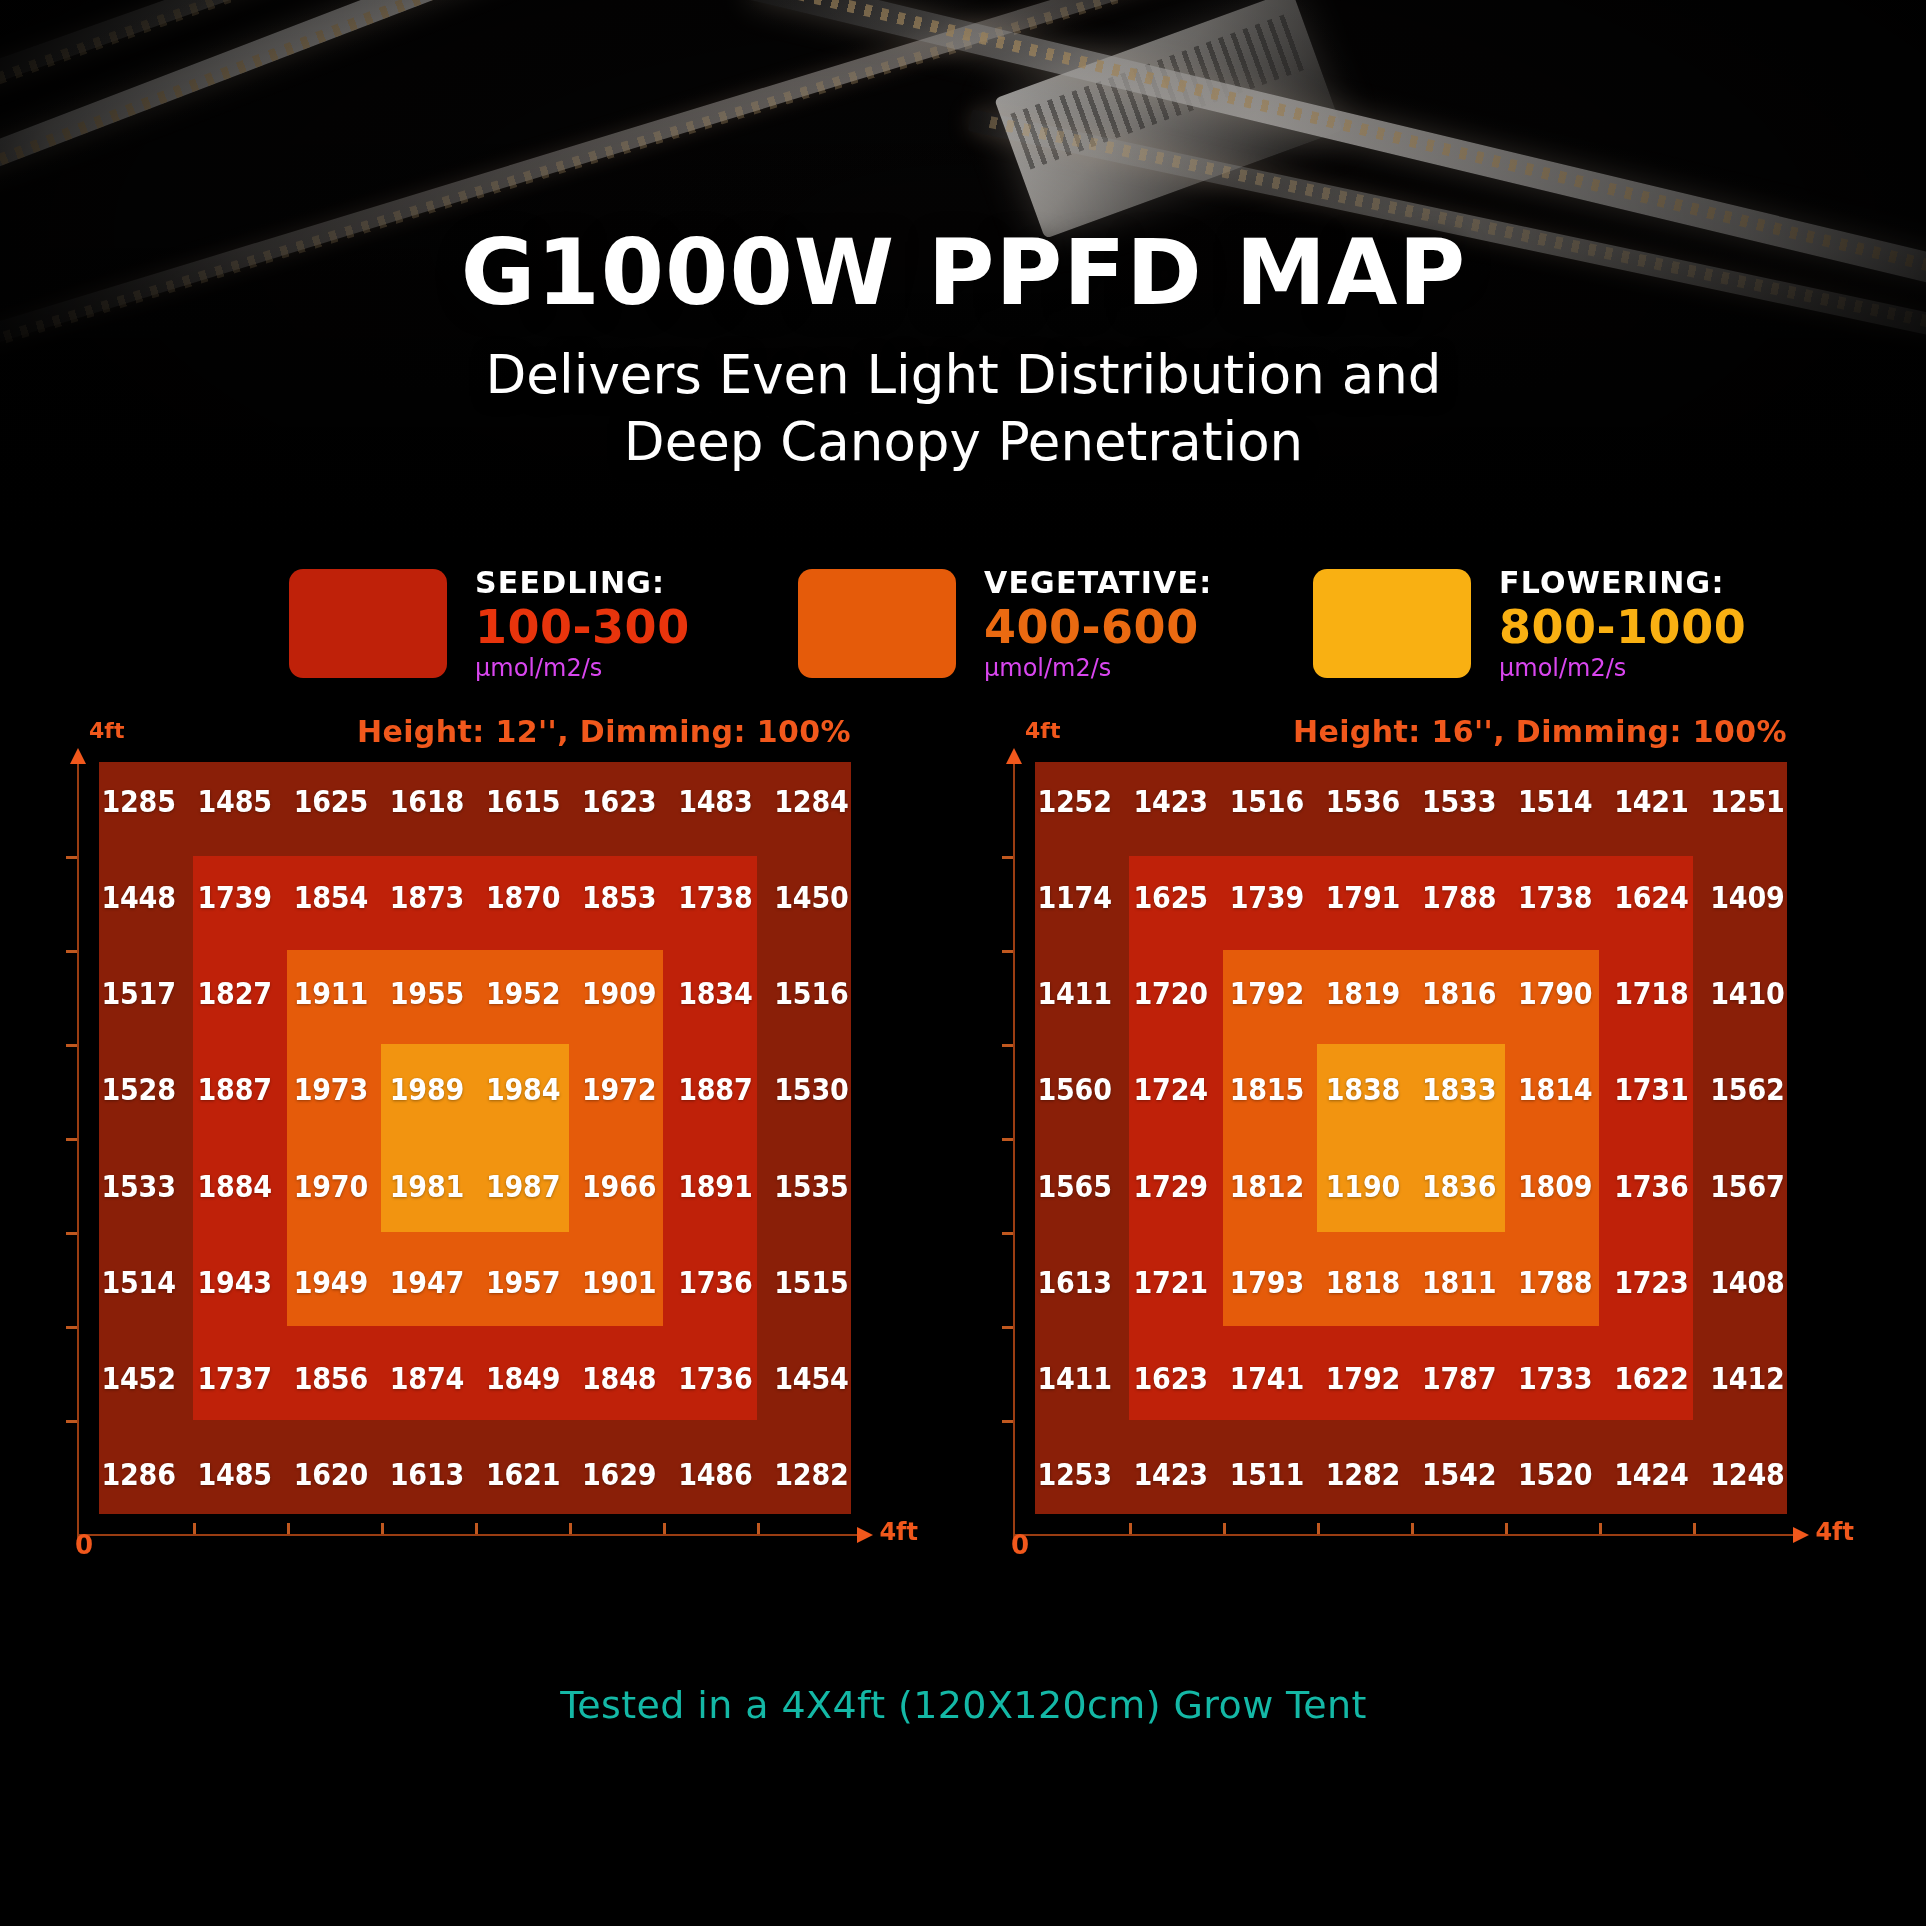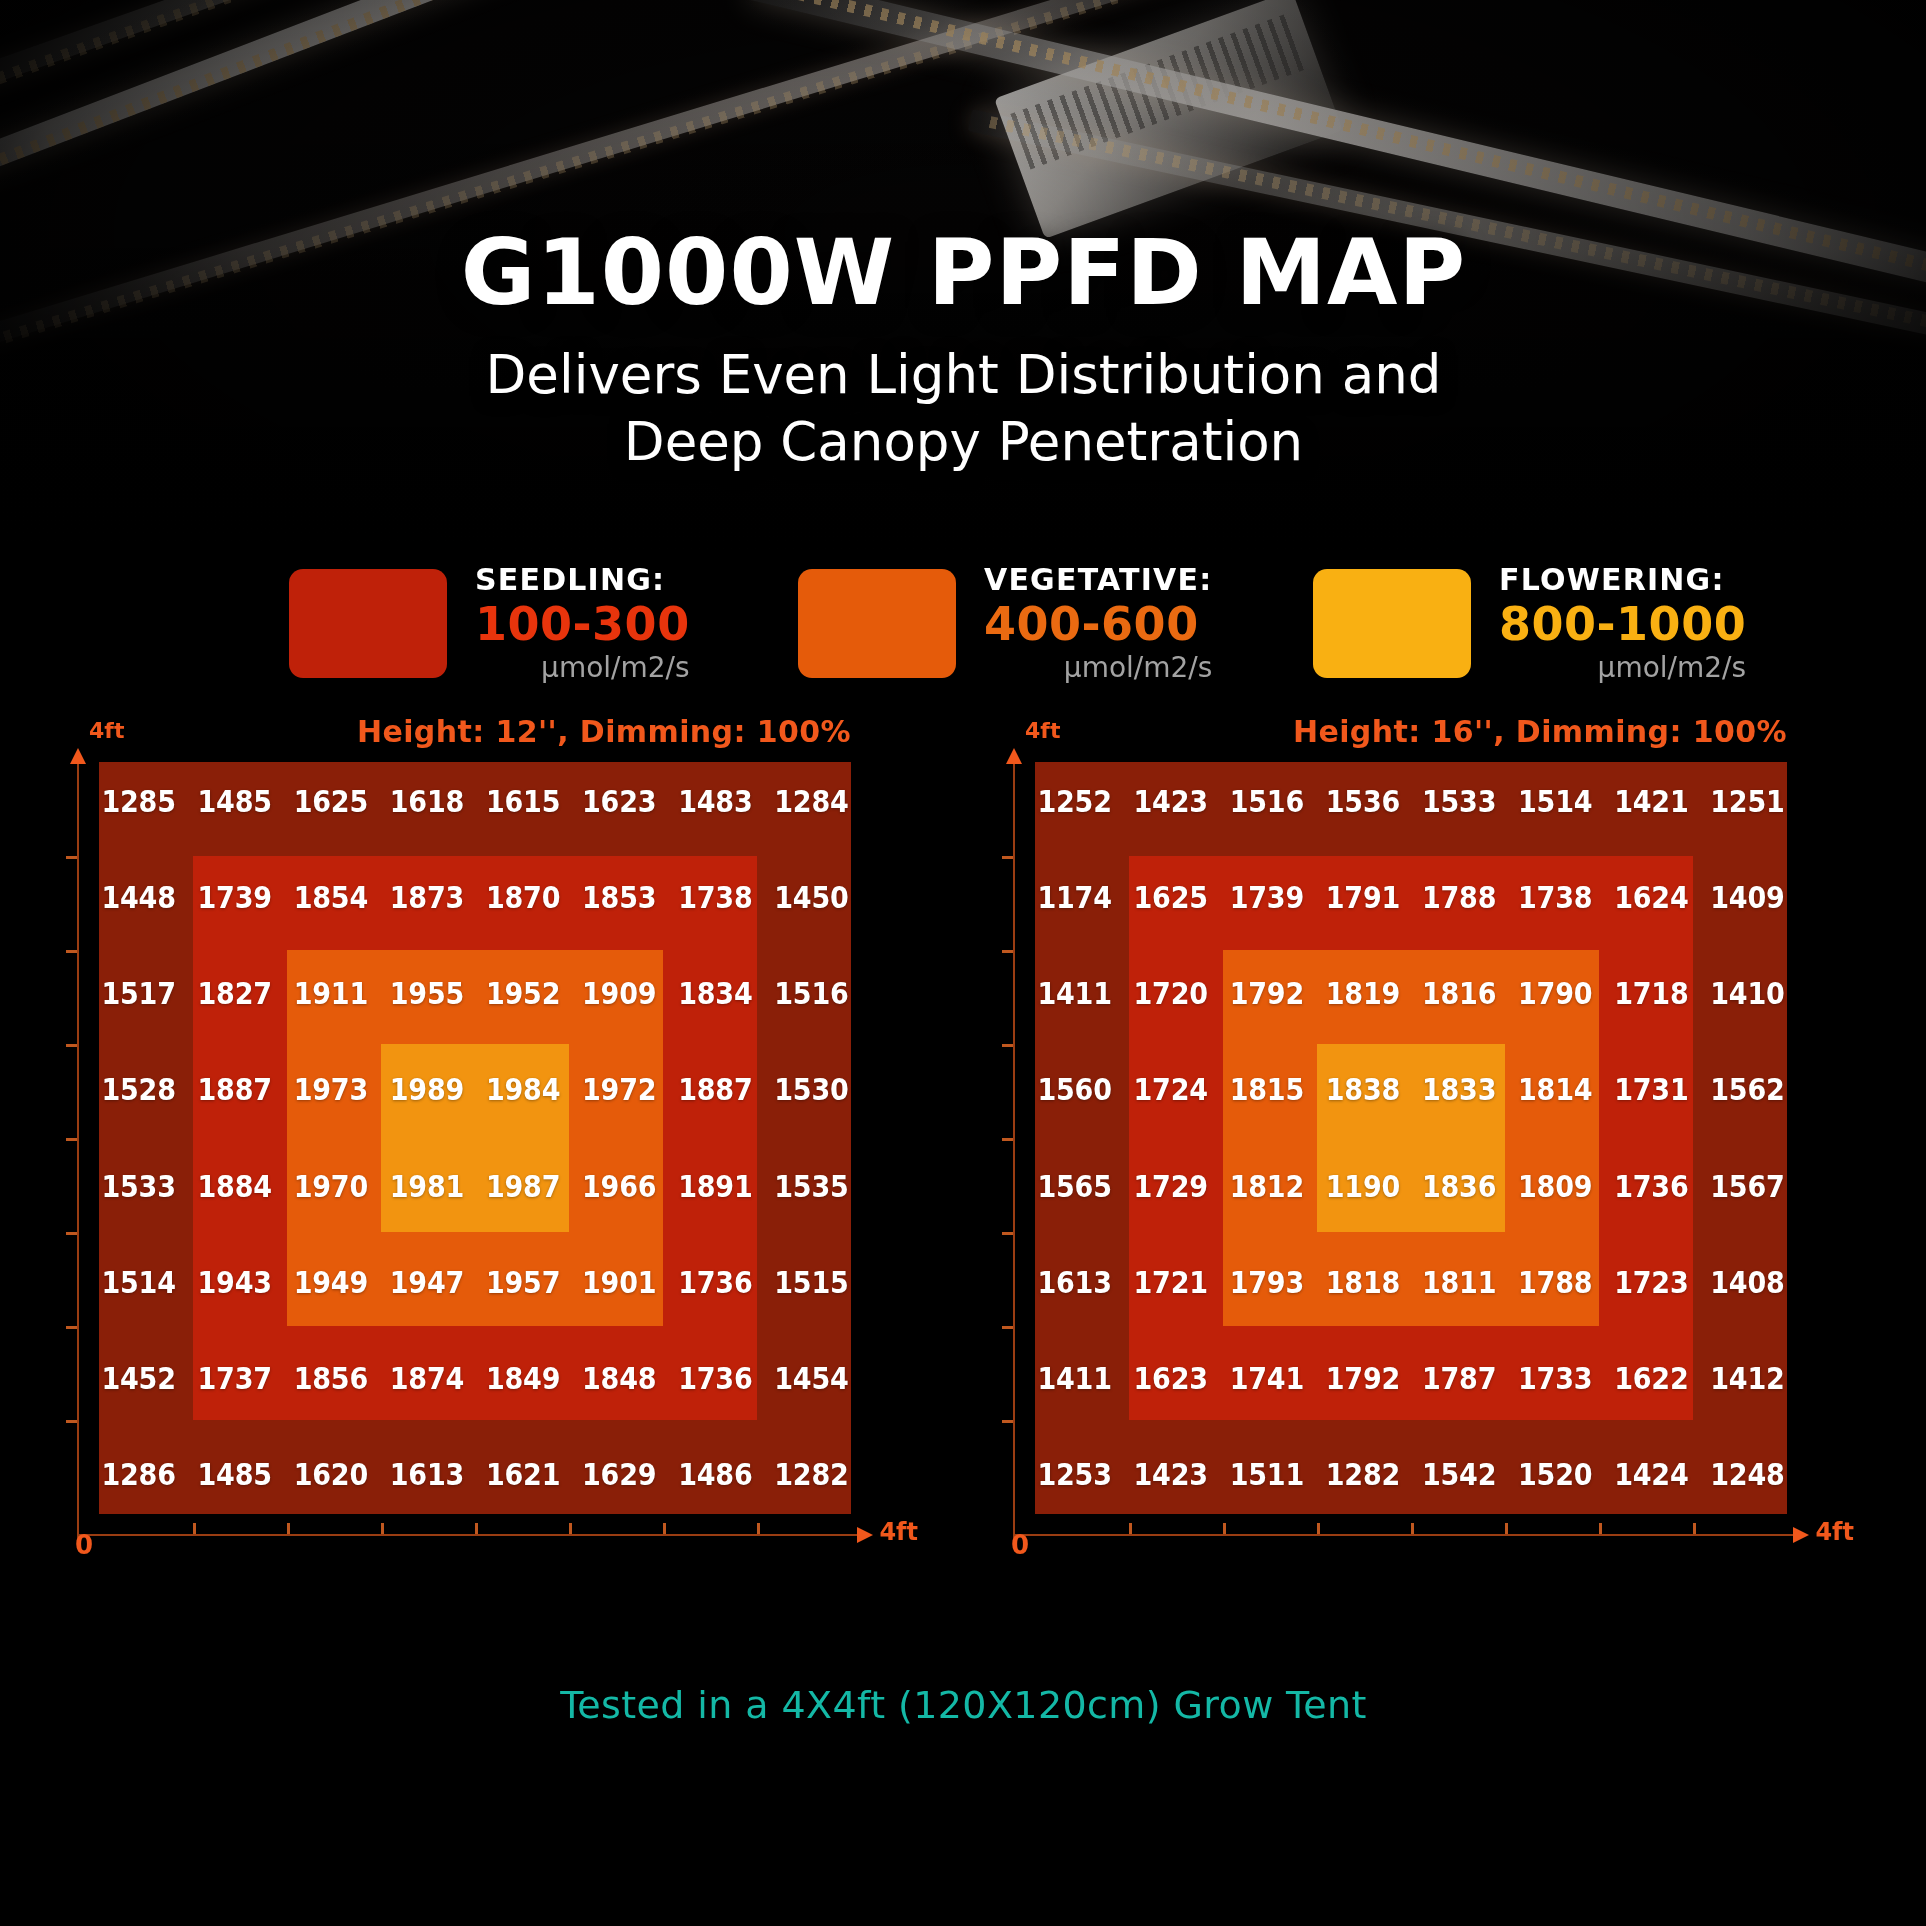--- a/index.html
+++ b/index.html
@@ -58,21 +58,21 @@
   
   .legend{position:absolute;left:0;top:554px;width:1927px;height:139px;}
   .legend-item{position:absolute;top:0;height:139px;display:flex;align-items:center;padding-left:46px;}
   .legend-item.i0{left:243px;}
   .legend-item.i1{left:752px;}
   .legend-item.i2{left:1267px;}
   .swatch{width:158px;height:109px;border-radius:14px;flex:0 0 auto;}
   .legend-text{margin-left:28px;}
   .lg-stage{font-size:30px;font-weight:700;color:#fff;letter-spacing:1.2px;line-height:1.2;}
   .lg-range{font-size:46px;font-weight:700;line-height:1.15;letter-spacing:0.5px;}
-  .lg-unit{font-size:28px;color:#a3a3a3;font-weight:400;line-height:1.2;text-align:right;}
+  .lg-unit{font-size:24px;color:#d946ef;font-weight:400;line-height:1.2;}
 
   
   .map{position:absolute;top:762px;}
   .map.left{left:99px;}
   .map.right{left:1035px;}
   .cond{position:absolute;right:0;top:-48px;white-space:nowrap;
     font-size:30px;font-weight:700;color:#f1581c;letter-spacing:0.4px;}
   .ylab{position:absolute;left:-10px;top:-44px;font-size:22px;font-weight:700;color:#f1581c;}
   .origin{position:absolute;left:-24px;bottom:-46px;font-size:26px;font-weight:700;color:#f1581c;}
   .xlab{position:absolute;right:-67px;bottom:-32px;font-size:24px;font-weight:700;color:#f1581c;}

